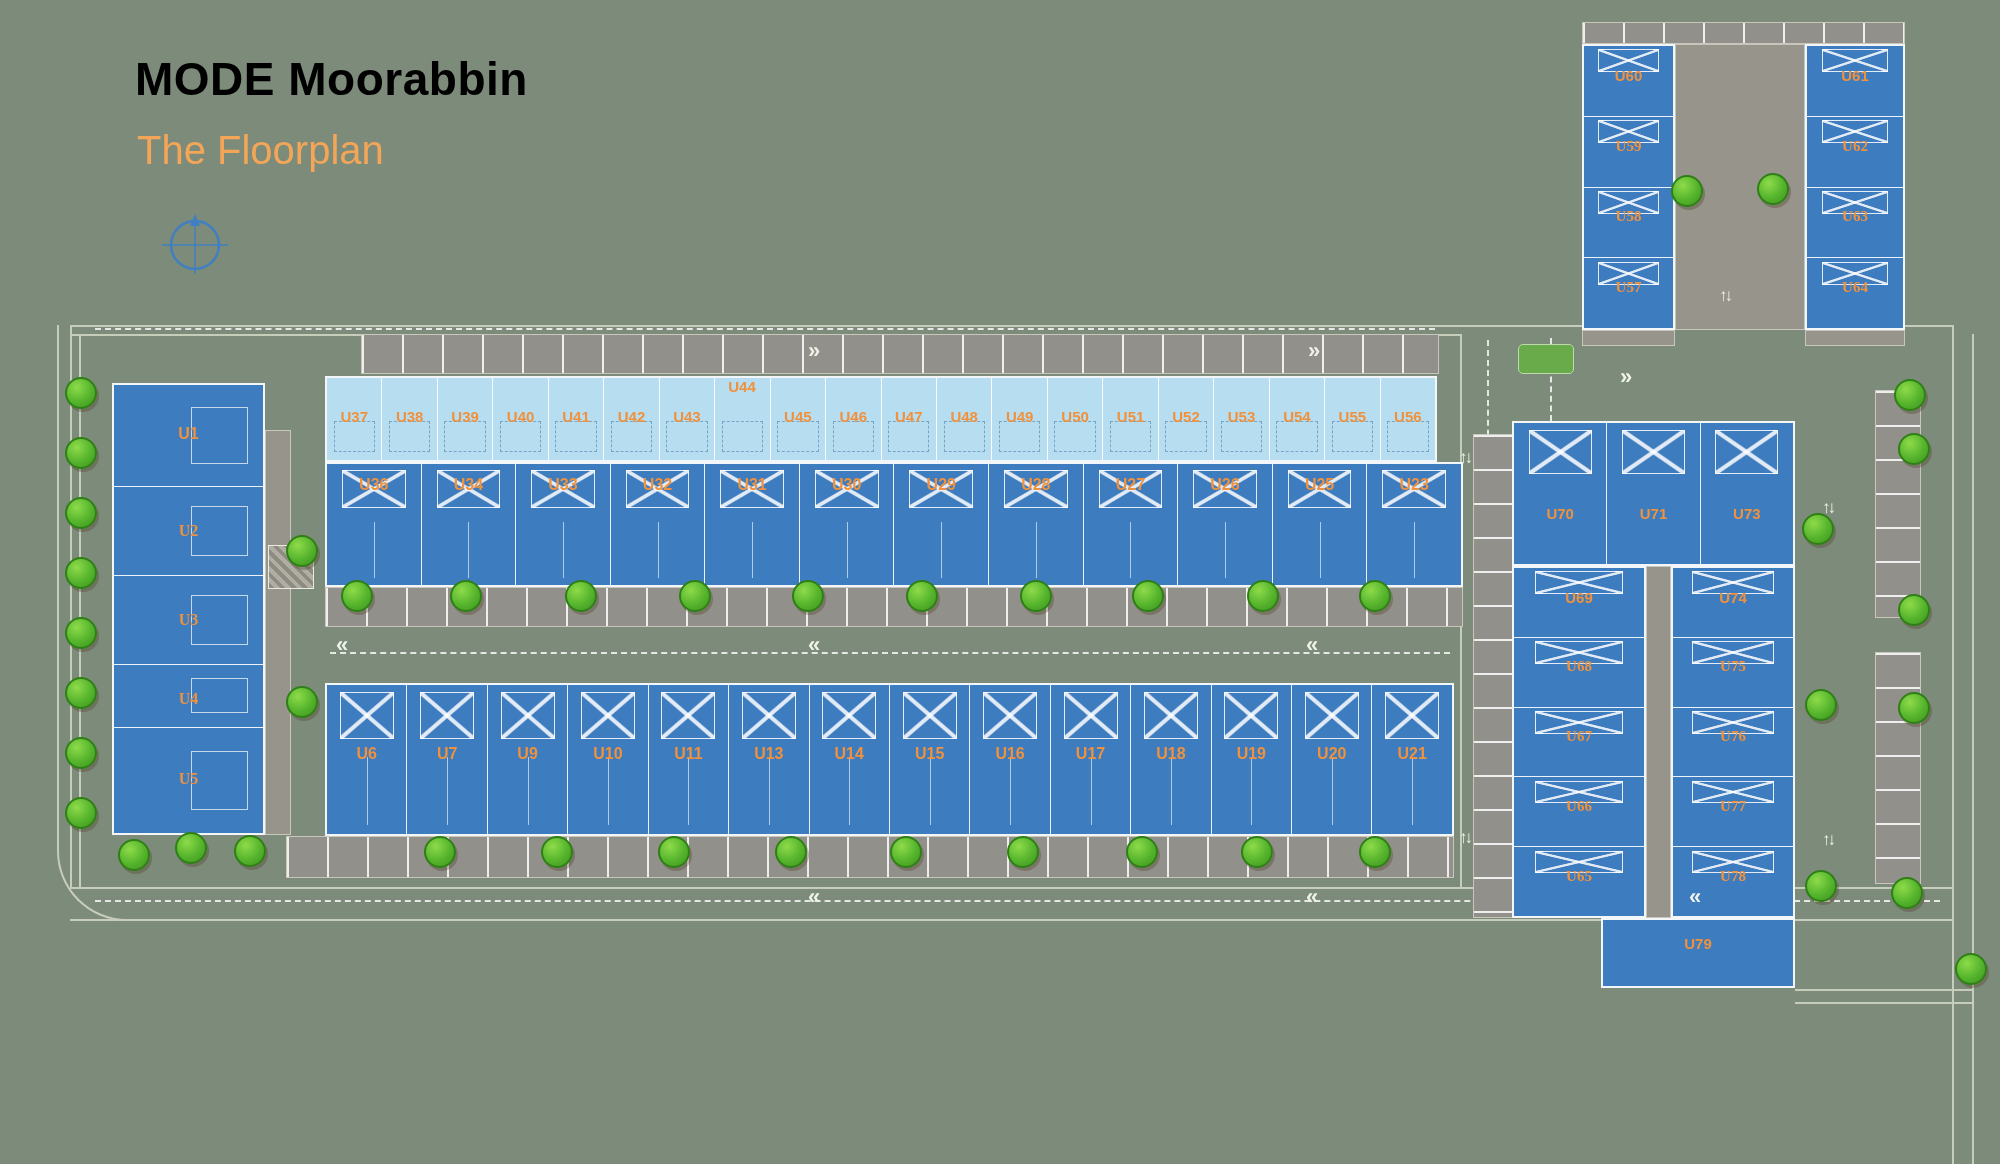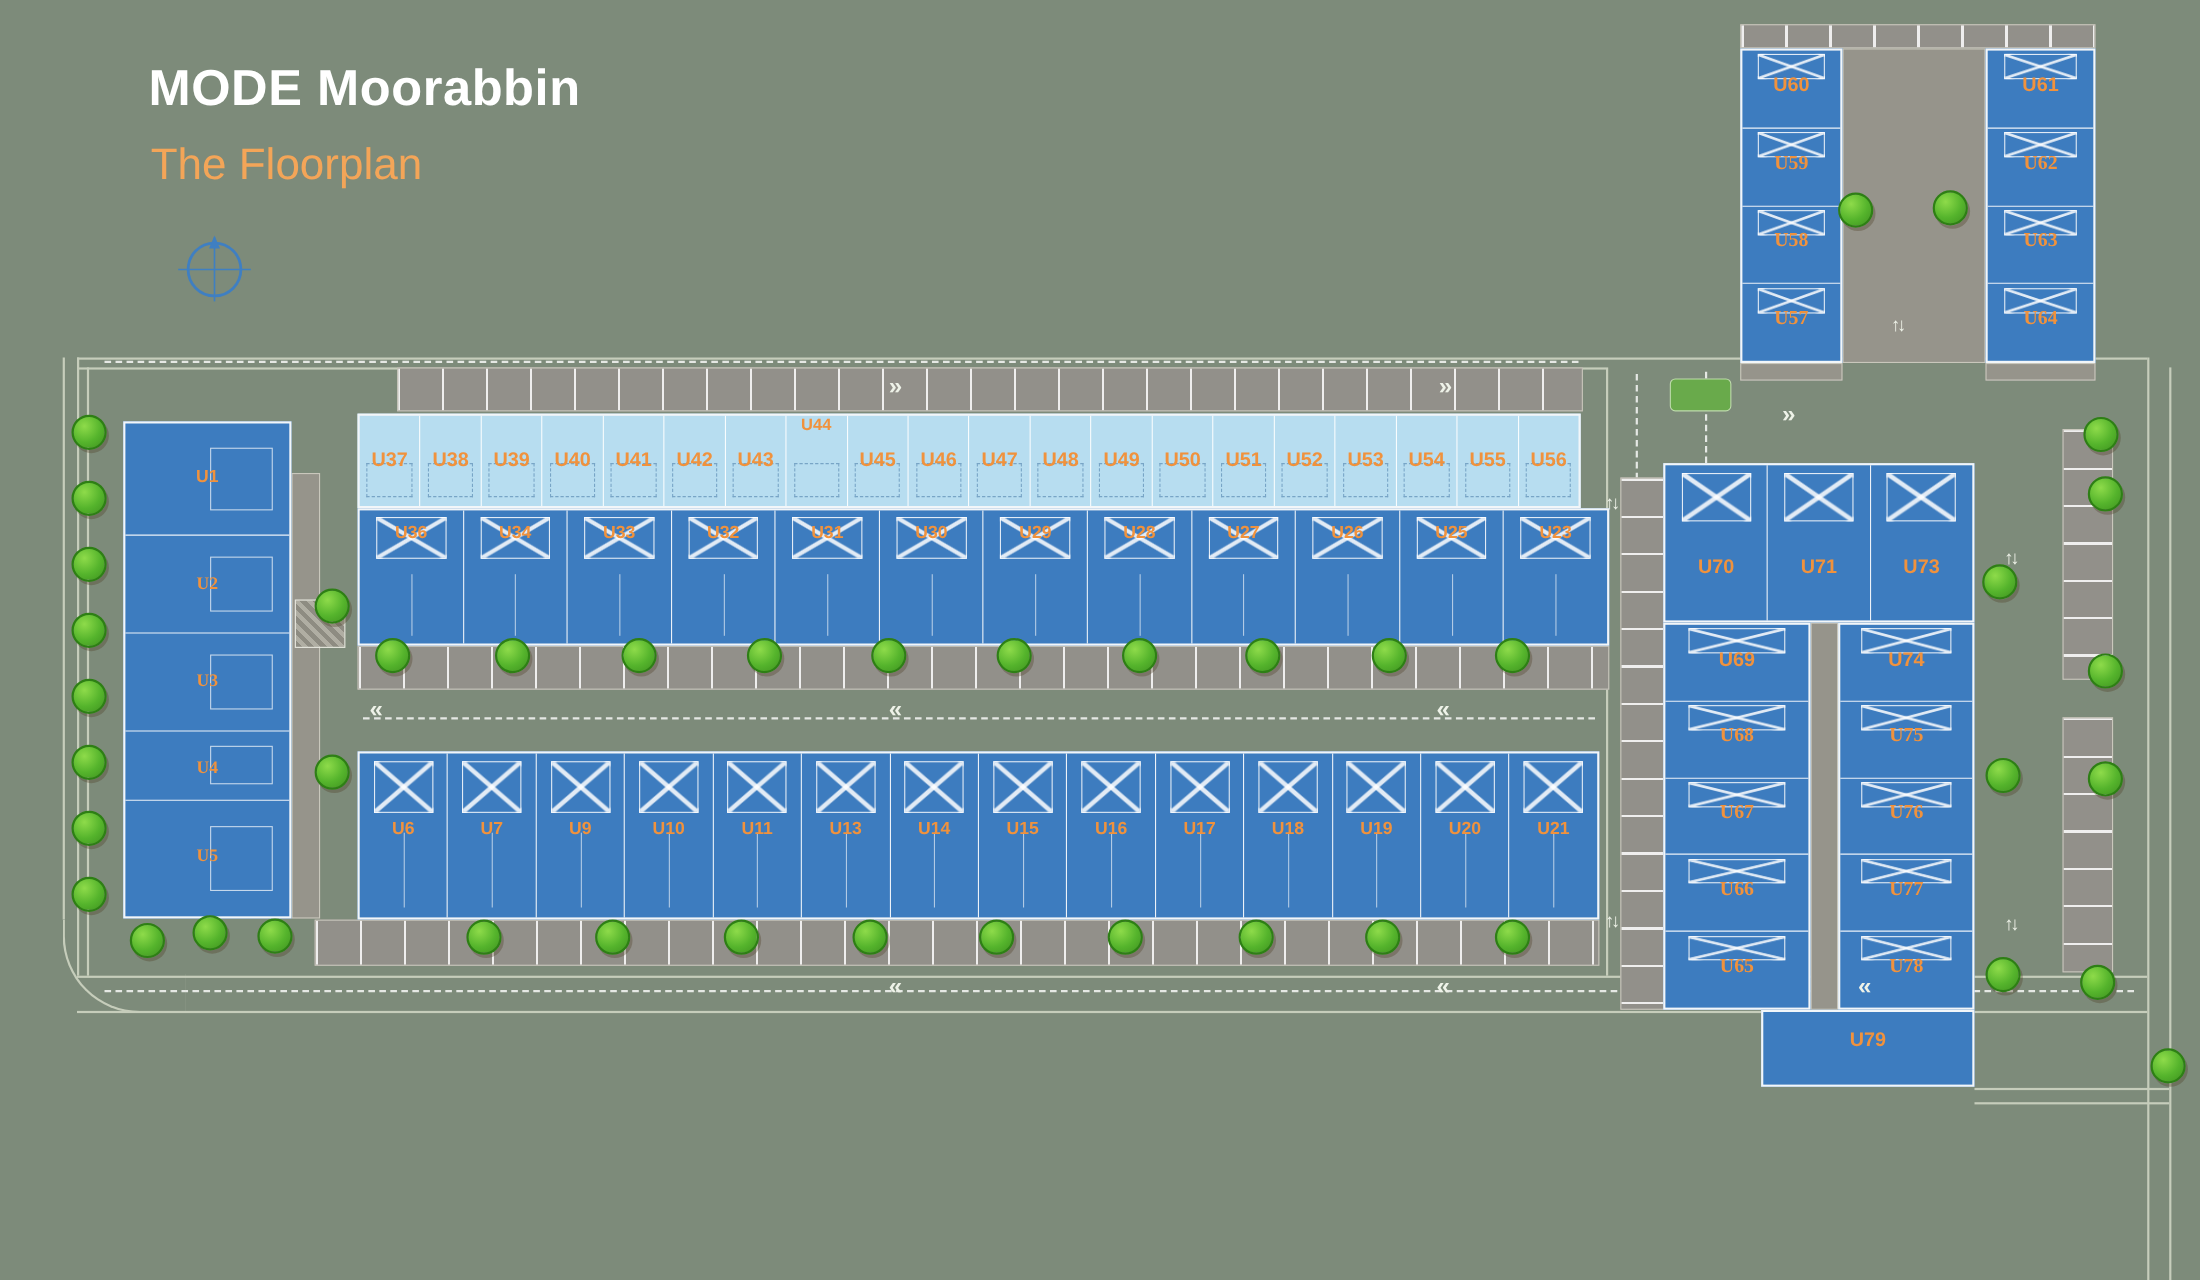--- a/index.html
+++ b/index.html
@@ -17,62 +17,62 @@
   .park { position:absolute; background:#92908a; border:1px solid #c9c7bc; box-sizing:border-box; }
   .park.hticks { background-image:repeating-linear-gradient(90deg, rgba(255,255,255,.85) 0 2px, transparent 2px 40px); }
   .park.vticks { background-image:repeating-linear-gradient(180deg, rgba(255,255,255,.85) 0 2px, transparent 2px 34px); }
   .gray  { position:absolute; background:#96948b; border:1px solid #c9c7bc; box-sizing:border-box; }
   .hatch { position:absolute; background:repeating-linear-gradient(45deg,#8e8c82 0 4px,#b0aea3 4px 8px);
            border:1px solid #eaeae2; }
   .greenpatch { position:absolute; background:#69aa4b; border:1px solid #bddbaa; border-radius:5px; }
 
   
   .bld { position:absolute; display:flex; background:#3d7cbf; border:2px solid #f2f6f9; box-sizing:border-box; z-index:2; }
-  .bld.light { background:#b7ddf0;justify-content:flex-end; }
+  .bld.light { background:#b7ddf0; }
   .bld.colflex { flex-direction:column; }
   .cell { position:relative; flex:1; box-sizing:border-box; }
   .bld:not(.colflex) > .cell + .cell { border-left:1.5px solid rgba(255,255,255,.9); }
   .bld.colflex > .cell + .cell { border-top:1.5px solid rgba(255,255,255,.9);font-family:Liberation Serif, serif; }
 
   .xtop::after { content:""; position:absolute; top:5%; left:16%; right:16%; height:30%;
     border:1.5px solid rgba(255,255,255,.85);
     background:
       linear-gradient(to bottom right, transparent 46%, rgba(255,255,255,.85) 48%, rgba(255,255,255,.85) 52%, transparent 54%),
       linear-gradient(to bottom left,  transparent 46%, rgba(255,255,255,.85) 48%, rgba(255,255,255,.85) 52%, transparent 54%); }
   .innerline::before { content:""; position:absolute; left:50%; top:48%; bottom:6%; width:1px;
     background:rgba(255,255,255,.6); }
   .lightcell::after { content:""; position:absolute; left:12%; right:12%; top:52%; bottom:10%;
     border:1px dashed rgba(70,120,165,.55); }
   .sideunit::after { content:""; position:absolute; left:52%; right:10%; top:22%; bottom:22%;
     border:1.5px solid rgba(255,255,255,.7); }
 
   .ulabel { position:absolute; left:50%; transform:translateX(-50%); color:#f0923d; font-weight:700;
             font-size:16px; white-space:nowrap; z-index:3; }
-  .small { font-size:18px; }
+  .small { font-size:15px; }
   .lab-strip  { top:30px; }
   .lab-top2   { top:12px; }
   .lab-mid40  { top:40%; }
   .lab-mid30  { top:30%; }
   .lab-low    { top:58%; }
   .lab-u79    { top:22%; }
   .u44label { position:absolute; color:#f0923d; font-weight:700; font-size:15px; z-index:6;
               transform:translateX(-50%); }
 
   
   .tree { position:absolute; width:32px; height:32px; border-radius:50%;
           background:radial-gradient(circle at 35% 30%, #8edb4a, #55b42c 55%, #3f9320);
           border:2px solid #2e7f15; box-shadow:2px 3px 0 rgba(80,66,40,.35);
           box-sizing:border-box; z-index:4; }
 
   
   .arrow { position:absolute; color:#eef2e8; font-weight:700; font-size:22px; z-index:5; }
   .arrow.ud { font-size:17px; letter-spacing:-3px; }
 
   
-  #title    { position:absolute; left:135px; top:52px; margin:0; color:#ffffff;
+  #title    { position:absolute; left:135px; top:52px; margin:0; color:#000000;
               font-size:46px; font-weight:800; letter-spacing:.5px; z-index:8; }
   #subtitle { position:absolute; left:137px; top:128px; margin:0; color:#f3a558;
               font-size:40px; font-weight:400; z-index:8; }
   #compass  { position:absolute; left:160px; top:210px; z-index:8; }
 </style>
 </head>
 <body>
 
 <div id="canvas">
 

